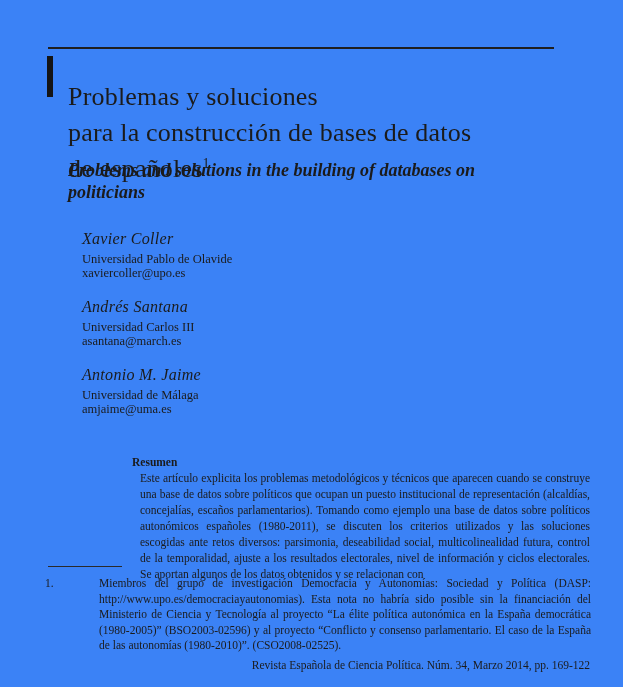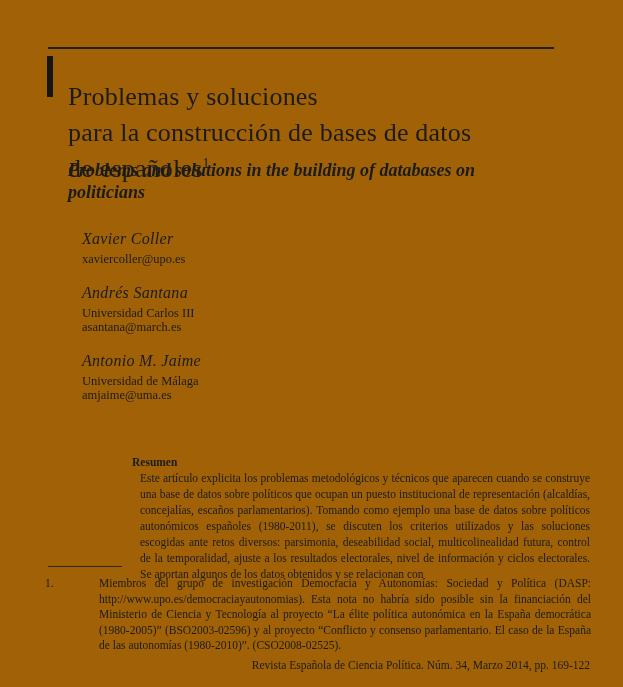--- a/index.html
+++ b/index.html
@@ -4,21 +4,21 @@
 <style>
   html, body {
     margin: 0;
     padding: 0;
     background: #e8e8e8;
   }
   .page {
     position: relative;
     width: 623px;
     height: 687px;
-    background: #a16207;
+    background: #3b82f6;
     font-family: "Liberation Serif", "DejaVu Serif", serif;
     color: #1b1b1b;
     overflow: hidden;
   }
   .top-rule {
     position: absolute;
     left: 48px;
     top: 47px;
     width: 506px;
     height: 2px;
@@ -145,20 +145,21 @@
     <span>Problemas y soluciones</span><br>
     <span>para la construcción de bases de datos</span><br>
     <span>de españoles</span><sup>1</sup>
   </h1>
 
   <div class="subtitle">Problems and solutions in the building of databases on politicians</div>
 
   <div class="authors">
     <div class="author-block">
       <div class="author-name">Xavier Coller</div>
+      <div class="author-affiliation">Universidad Pablo de Olavide</div>
       <div class="author-email">xaviercoller@upo.es</div>
     </div>
     <div class="author-block">
       <div class="author-name">Andrés Santana</div>
       <div class="author-affiliation">Universidad Carlos III</div>
       <div class="author-email">asantana@march.es</div>
     </div>
     <div class="author-block">
       <div class="author-name">Antonio M. Jaime</div>
       <div class="author-affiliation">Universidad de Málaga</div>

